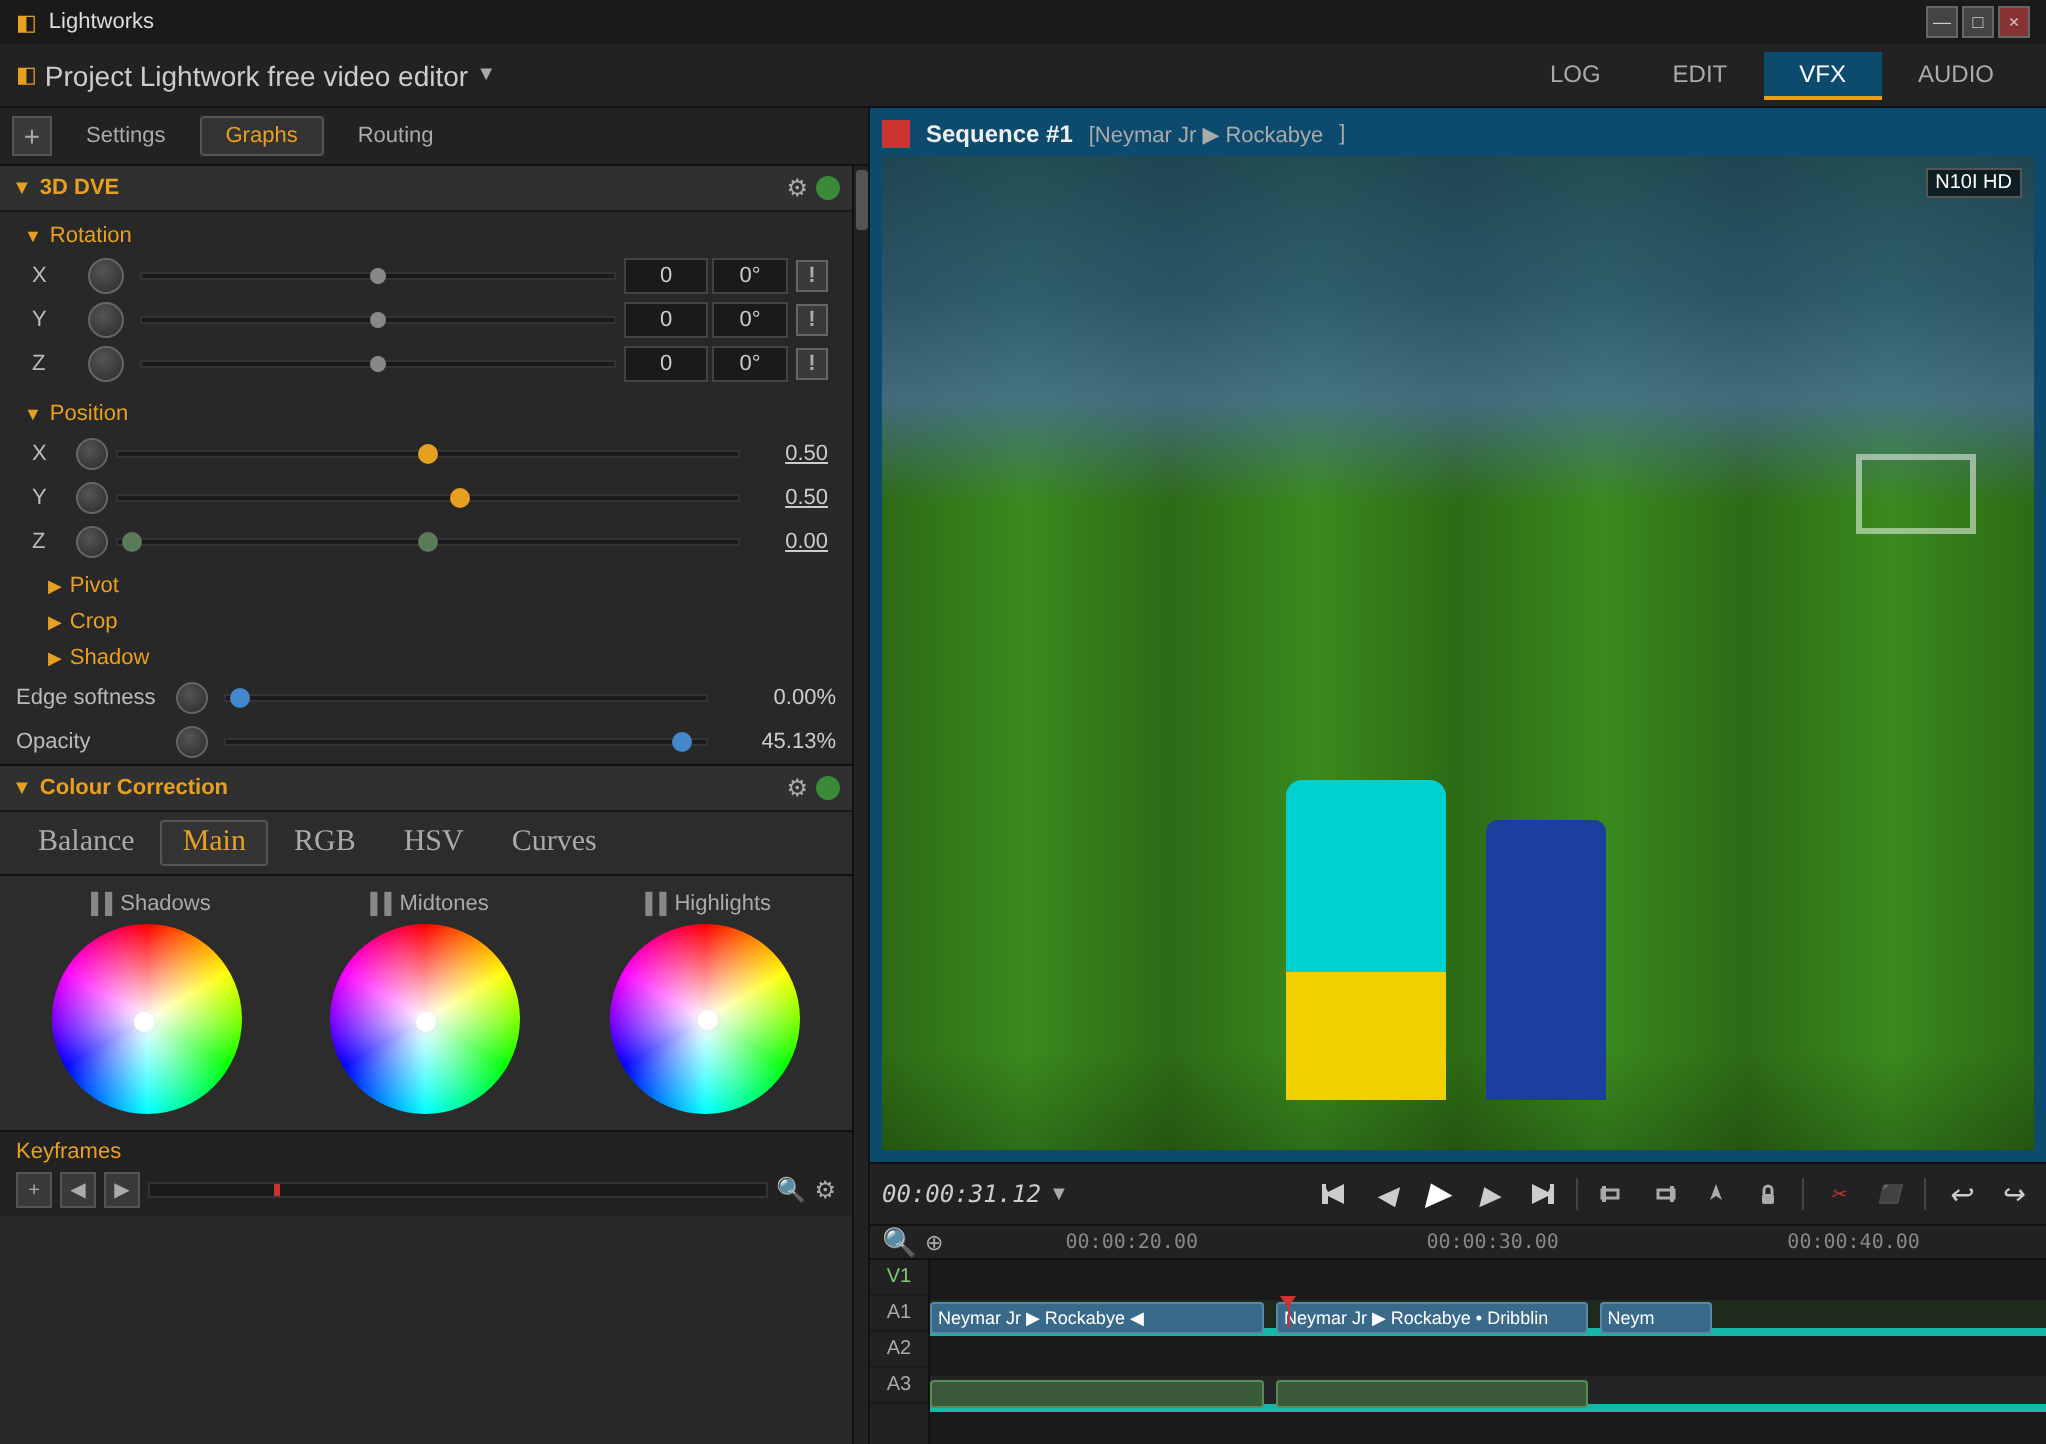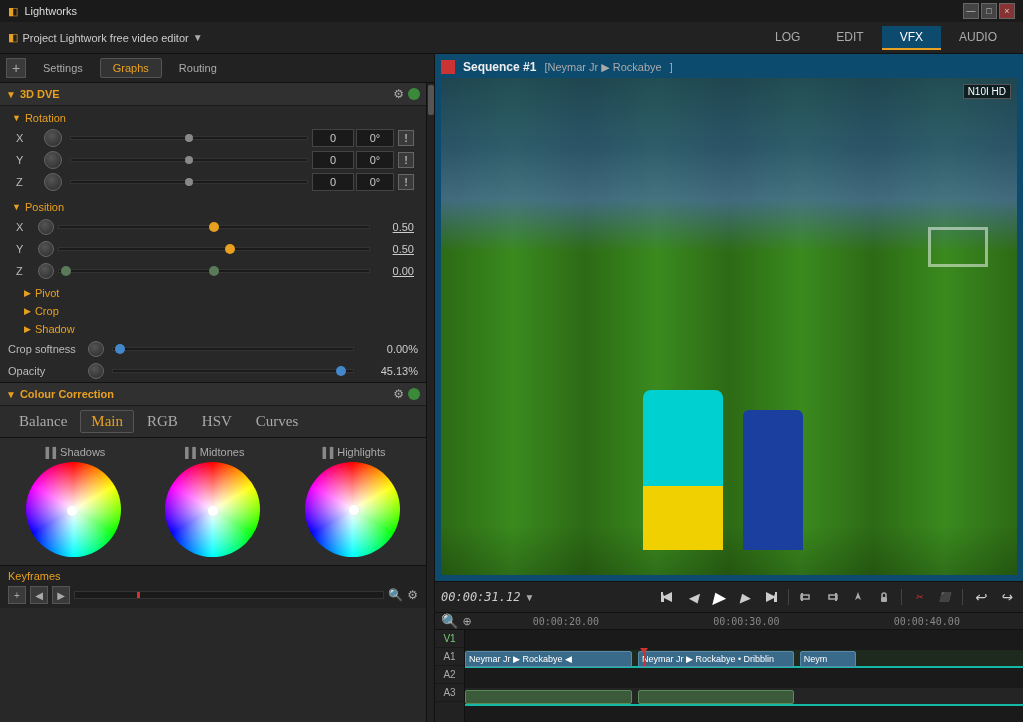--- a/index.html
+++ b/index.html
@@ -383,21 +383,21 @@
     }
     .track-label.highlighted { color: #7acc7a; }
 
     .tracks-content {
       flex: 1;
       position: relative;
       overflow: hidden;
     }
     .track-row {
       height: 18px;
-      border-bottom: 2px solid #14b8a6;
+      border-bottom: 4px solid #14b8a6;
       position: relative;
       background: #242424;
       margin-top: 20px;
     }
     .track-row.main { background: #1e2a1e; }
     .track-clip {
       position: absolute;
       height: 16px; top: 1px;
       border-radius: 2px;
       overflow: hidden;
@@ -484,21 +484,21 @@
   </div>
   <div class="titlebar-controls">
     <div class="titlebar-btn">—</div>
     <div class="titlebar-btn">□</div>
     <div class="titlebar-btn" style="background:#883333;">×</div>
   </div>
 </div>
 
 <div class="toolbar">
   <span style="color:#e8a020;">◧</span>
-  <span style="color:#ccc;font-size:11px;">Project Lightwork free video editor</span>
+  <span style="color:#ccc;font-size:14px;">Project Lightwork free video editor</span>
   <span style="color:#aaa;cursor:pointer;font-size:10px;">▼</span>
   <div class="nav-tabs">
     <div class="nav-tab">LOG</div>
     <div class="nav-tab">EDIT</div>
     <div class="nav-tab active">VFX</div>
     <div class="nav-tab">AUDIO</div>
   </div>
 </div>
 
 <div class="main-layout">
@@ -606,21 +606,21 @@
           <span class="collapsible-arrow">▶</span>
           <span>Crop</span>
         </div>
 
         <div class="collapsible-row">
           <span class="collapsible-arrow">▶</span>
           <span>Shadow</span>
         </div>
 
         <div class="special-param-row">
-          <span class="special-label">Crop softness</span>
+          <span class="special-label">Edge softness</span>
           <div class="special-dial"></div>
           <div class="special-slider">
             <div class="special-dot" style="left:2px;"></div>
           </div>
           <span class="special-value">0.00%</span>
         </div>
 
         <div class="special-param-row">
           <span class="special-label">Opacity</span>
           <div class="special-dial"></div>

